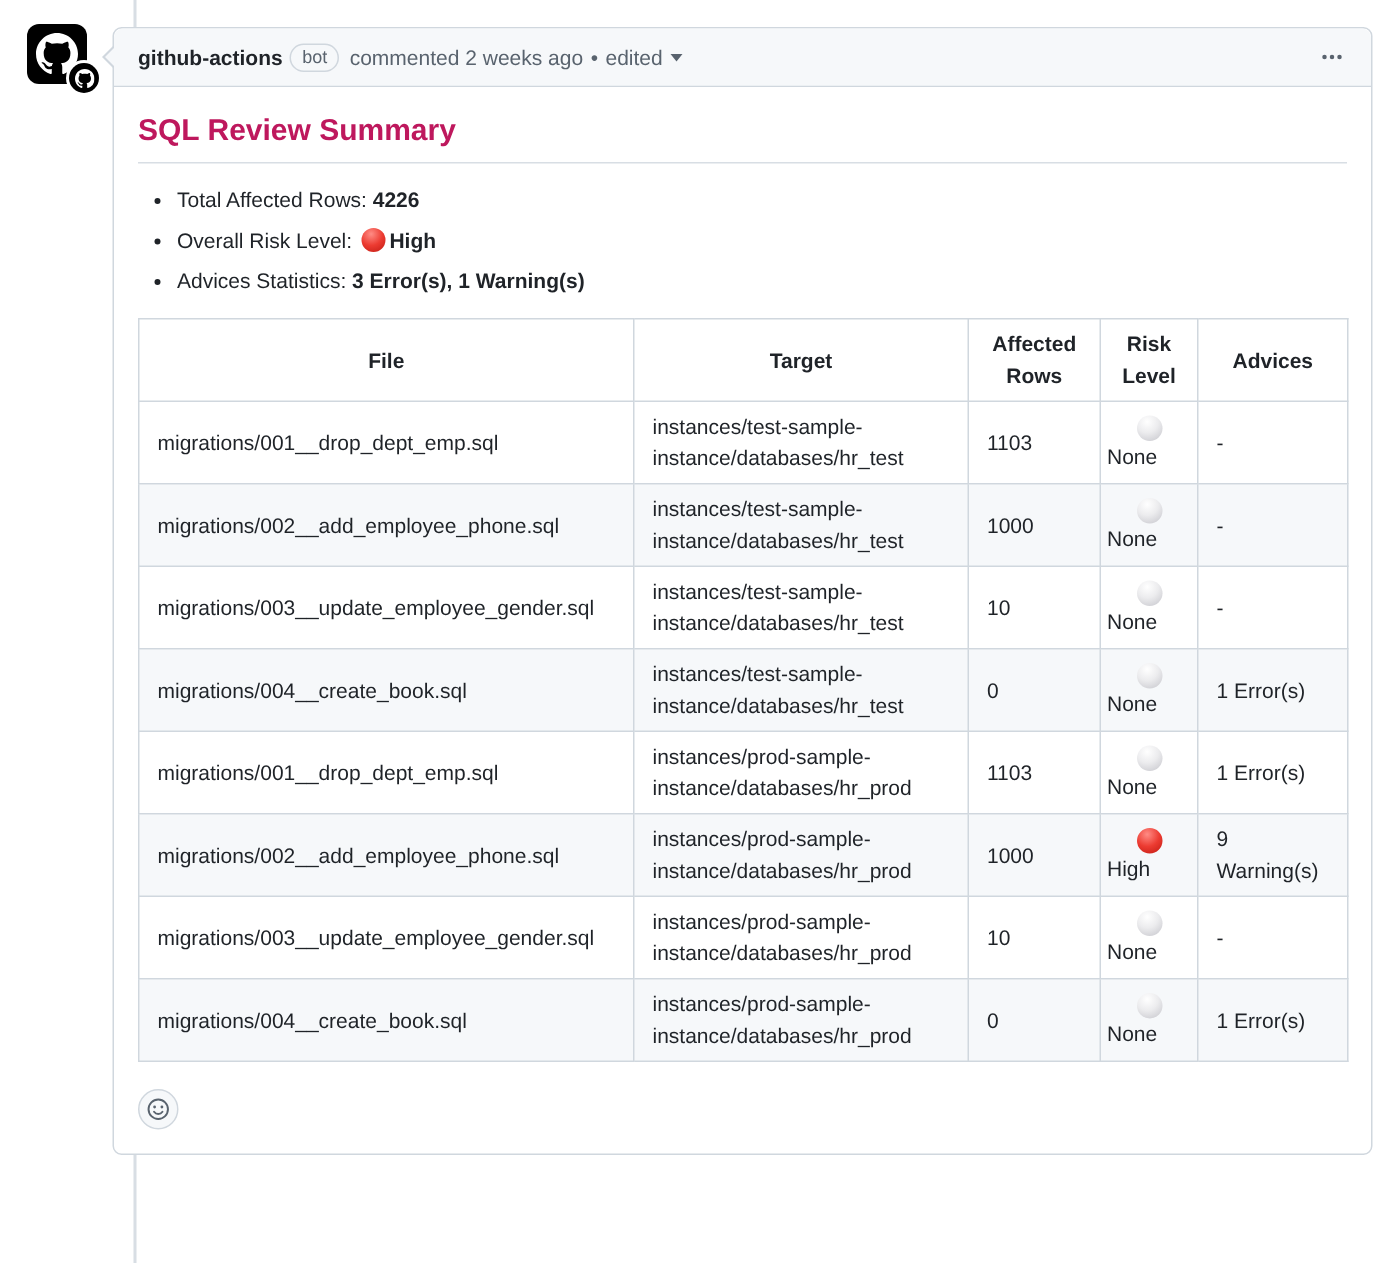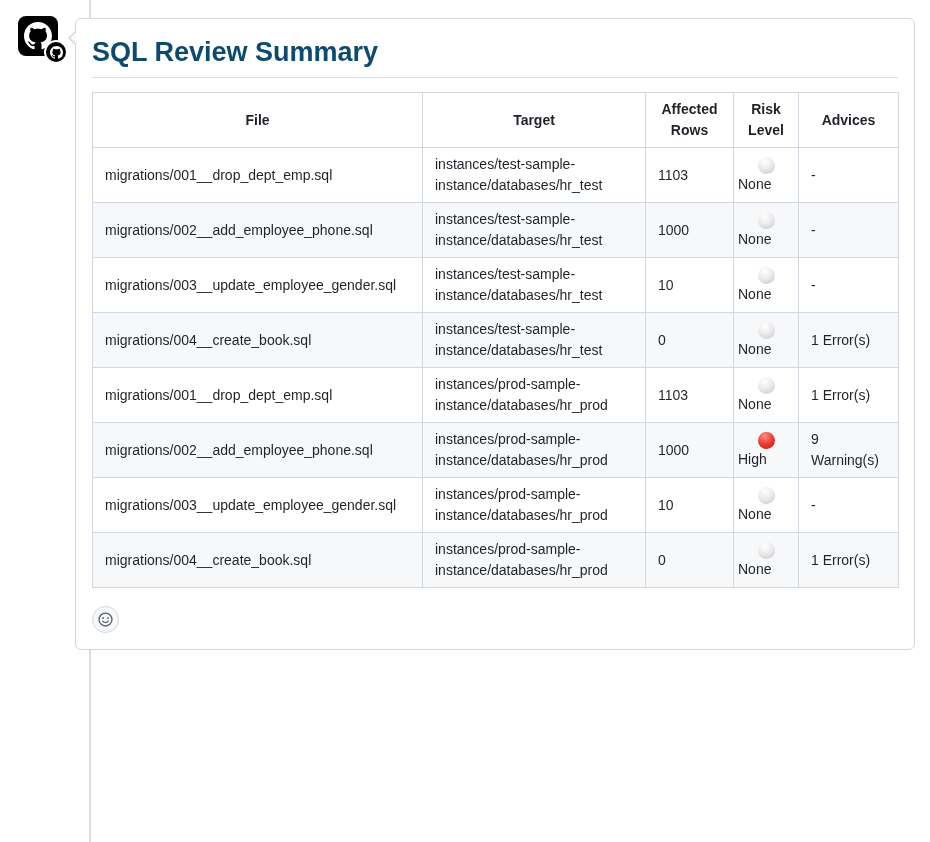--- a/index.html
+++ b/index.html
@@ -68,21 +68,21 @@
   }
   .muted { color: #59636e; }
   .edited-wrap { display: inline-flex; align-items: center; gap: 5px; cursor: pointer; }
   .caret-down { width: 0; height: 0; border: 4px solid transparent; border-top: 5px solid #59636e; margin-top: 5px; }
   .spacer { flex: 1; }
   .kebab { color: #59636e; cursor: pointer; display: flex; align-items: center; padding: 0 2px; }
 
   .card-body { padding: 16px; font-size: 14px; }
 
   .summary-title {
-    font-size: 27px; font-weight: 700; color: #0c4a6e;
+    font-size: 20px; font-weight: 700; color: #be185d;
     margin: 2px 0 14px; padding-bottom: 9px;
     border-bottom: 1px solid #d8dee4;
   }
   .summary-list { margin: 0 0 14px; padding-left: 26px; }
   .summary-list li { margin: 2px 0 6px; line-height: 1.5; }
   .summary-list strong { font-weight: 700; }
   .inline-dot {
     display: inline-block; width: 16px; height: 16px; border-radius: 50%;
     vertical-align: -3px; margin: 0 3px 0 2px;
     background: radial-gradient(circle at 40% 25%, #ff8c85 0%, #ec3b31 50%, #c01a12 100%);
@@ -135,24 +135,47 @@
           <path fill="#ffffff" d="M8 0C3.58 0 0 3.58 0 8c0 3.54 2.29 6.53 5.47 7.59.4.07.55-.17.55-.38 0-.19-.01-.82-.01-1.49-2.01.37-2.53-.49-2.69-.94-.09-.23-.48-.94-.82-1.13-.28-.15-.68-.52-.01-.53.63-.01 1.08.58 1.23.82.72 1.21 1.87.87 2.33.66.07-.52.28-.87.51-1.07-1.78-.2-3.64-.89-3.64-3.95 0-.87.31-1.59.82-2.15-.08-.2-.36-1.02.08-2.12 0 0 .67-.21 2.2.82.64-.18 1.32-.27 2-.27s1.36.09 2 .27c1.53-1.04 2.2-.82 2.2-.82.44 1.1.16 1.92.08 2.12.51.56.82 1.27.82 2.15 0 3.07-1.87 3.75-3.65 3.95.29.25.54.73.54 1.48 0 1.07-.01 1.93-.01 2.2 0 .21.15.46.55.38A8.01 8.01 0 0 0 16 8c0-4.42-3.58-8-8-8Z"></path>
         </svg>
     </div>
   </div>
 </div>
 
 <div class="comment-card">
   <div class="caret-border"></div>
   <div class="caret-fill"></div>
 
+  <div class="card-header">
+    <span class="author">github-actions</span>
+    <span class="bot-badge">bot</span>
+    <span class="muted">commented 2 weeks ago</span>
+    <span class="muted">•</span>
+    <span class="edited-wrap">
+      <span class="muted">edited</span>
+      <span class="caret-down"></span>
+    </span>
+    <span class="spacer"></span>
+    <span class="kebab">
+      <svg width="16" height="16" viewBox="0 0 16 16">
+          <circle cx="3" cy="8" r="1.5" fill="#59636e"></circle>
+          <circle cx="8" cy="8" r="1.5" fill="#59636e"></circle>
+          <circle cx="13" cy="8" r="1.5" fill="#59636e"></circle>
+        </svg>
+    </span>
+  </div>
 
   <div class="card-body">
     <h2 class="summary-title">SQL Review Summary</h2>
 
+    <ul class="summary-list">
+      <li><span>Total Affected Rows: </span><strong>4226</strong></li>
+      <li><span>Overall Risk Level: </span><span class="inline-dot"></span><strong>High</strong></li>
+      <li><span>Advices Statistics: </span><strong>3 Error(s), 1 Warning(s)</strong></li>
+    </ul>
 
 
     <table class="results">
       <colgroup>
           <col class="c-file">
           <col class="c-target">
           <col class="c-rows">
           <col class="c-risk">
           <col class="c-advices">
         </colgroup>

